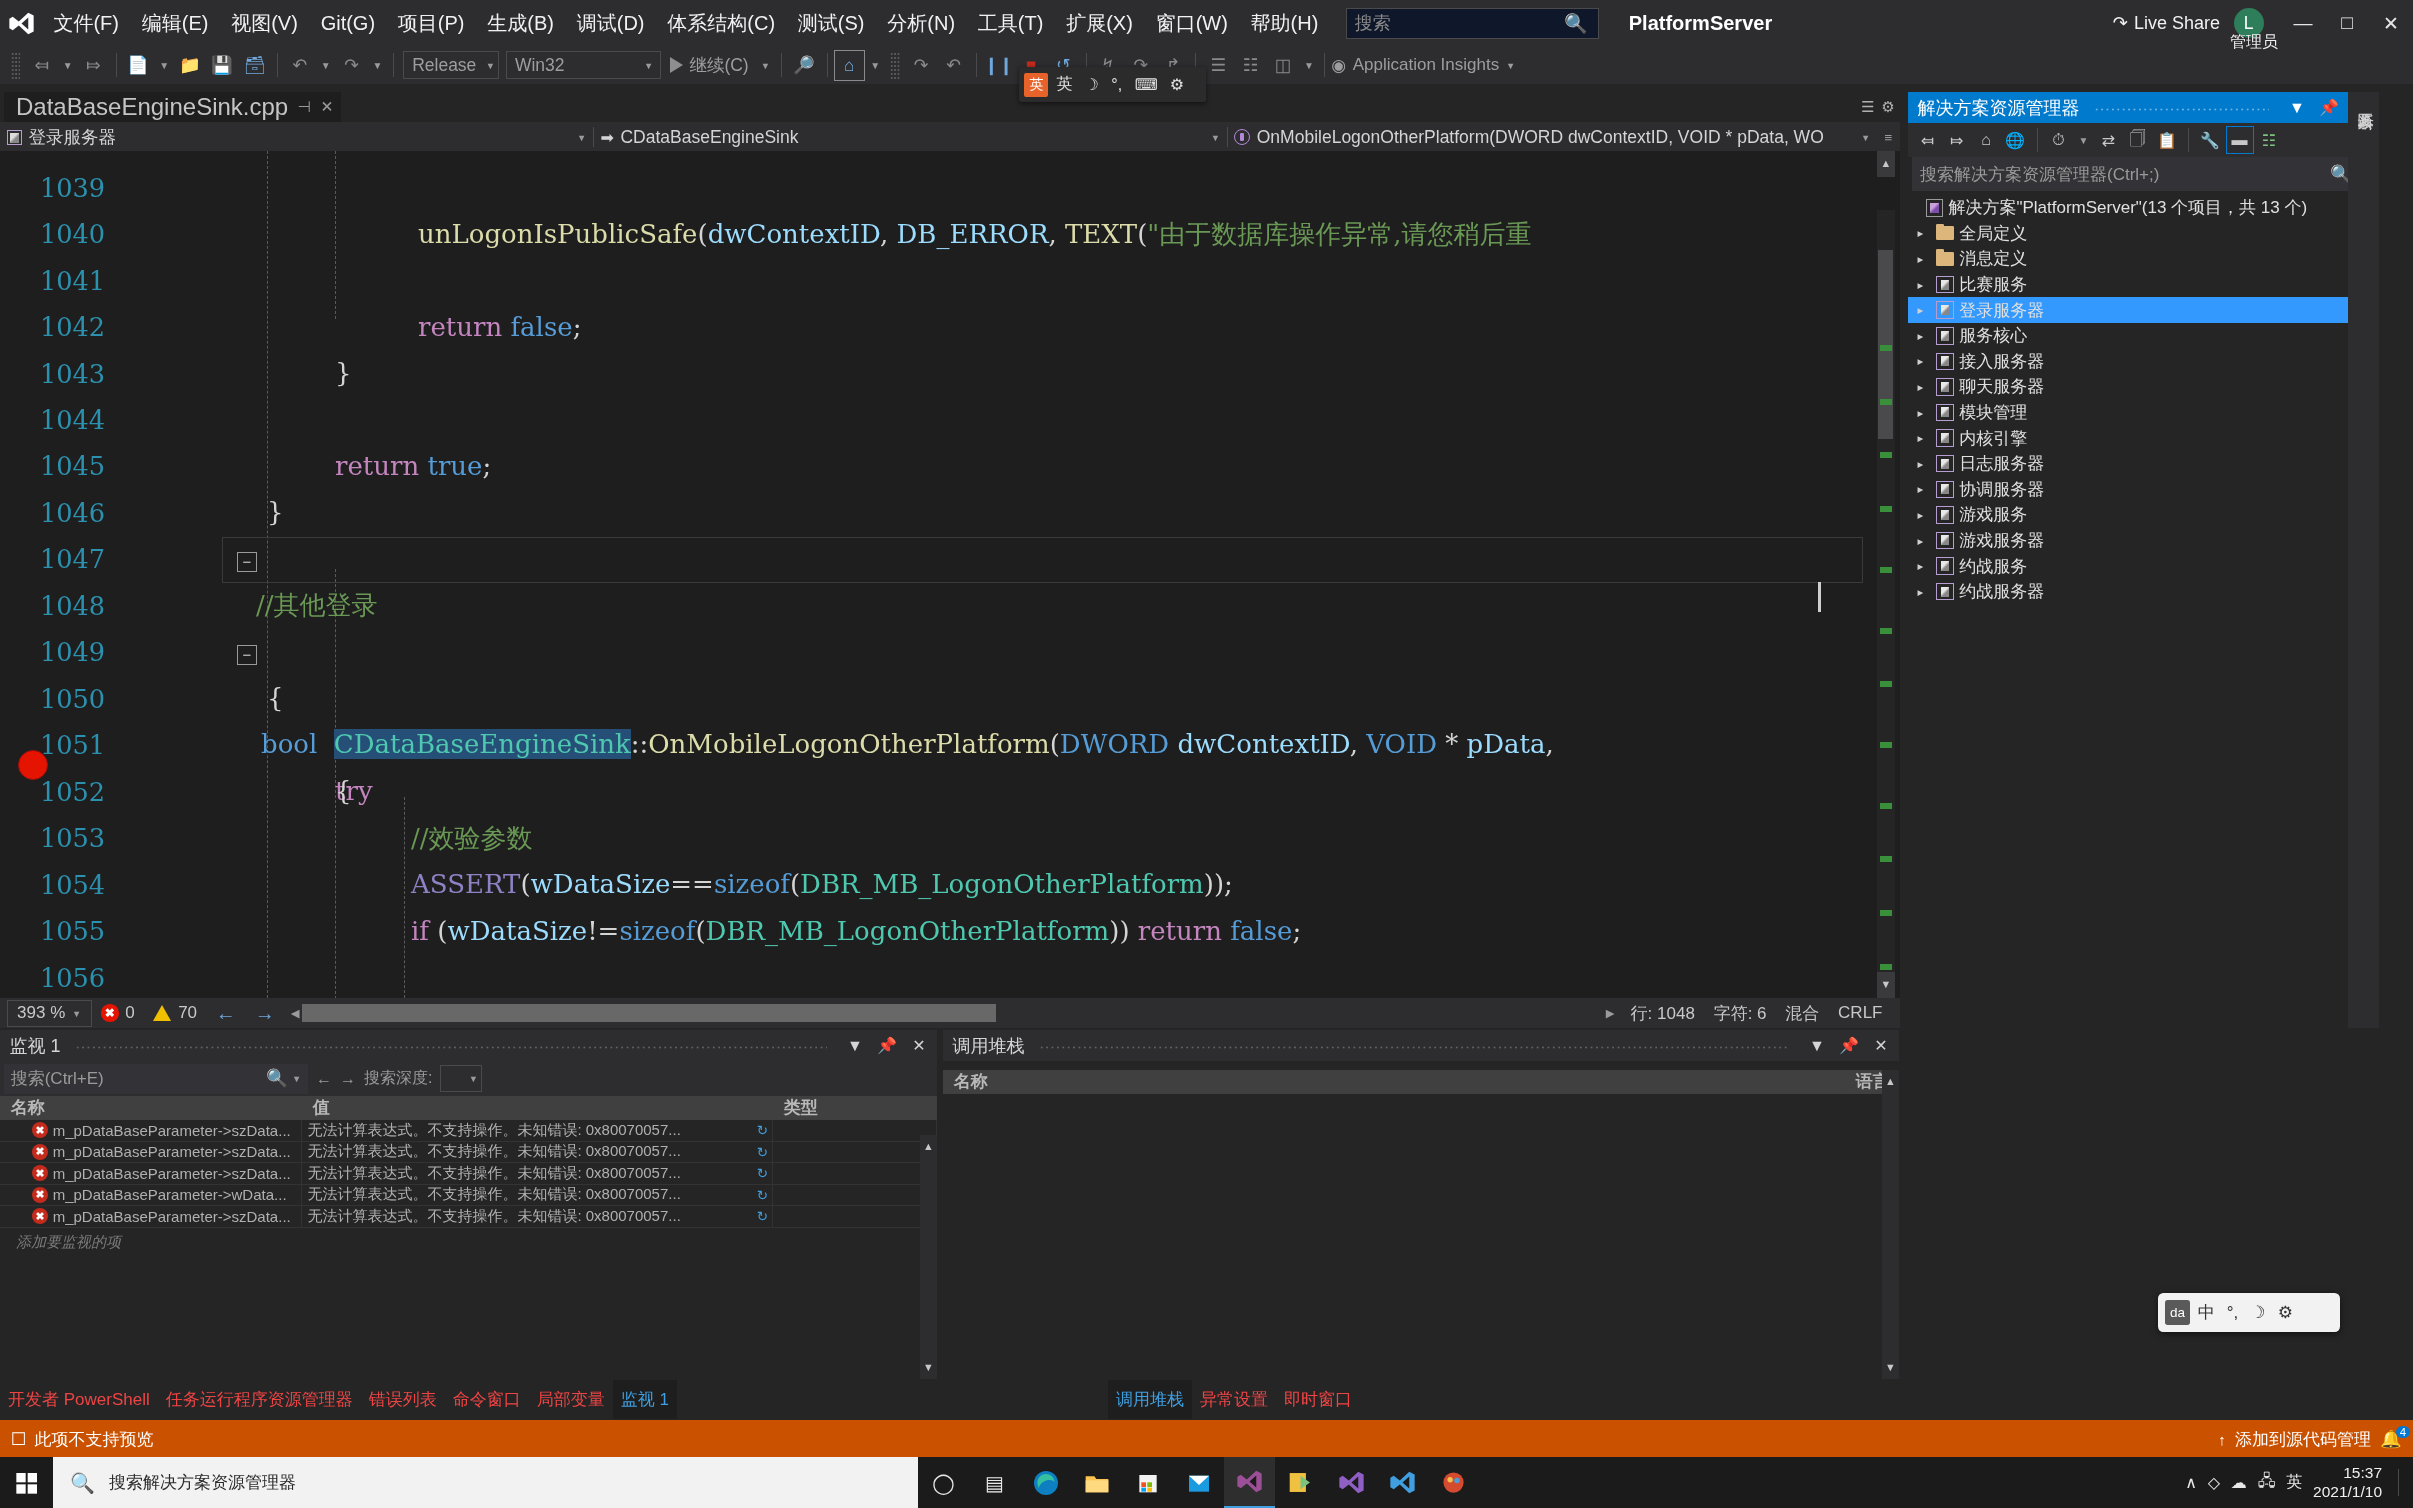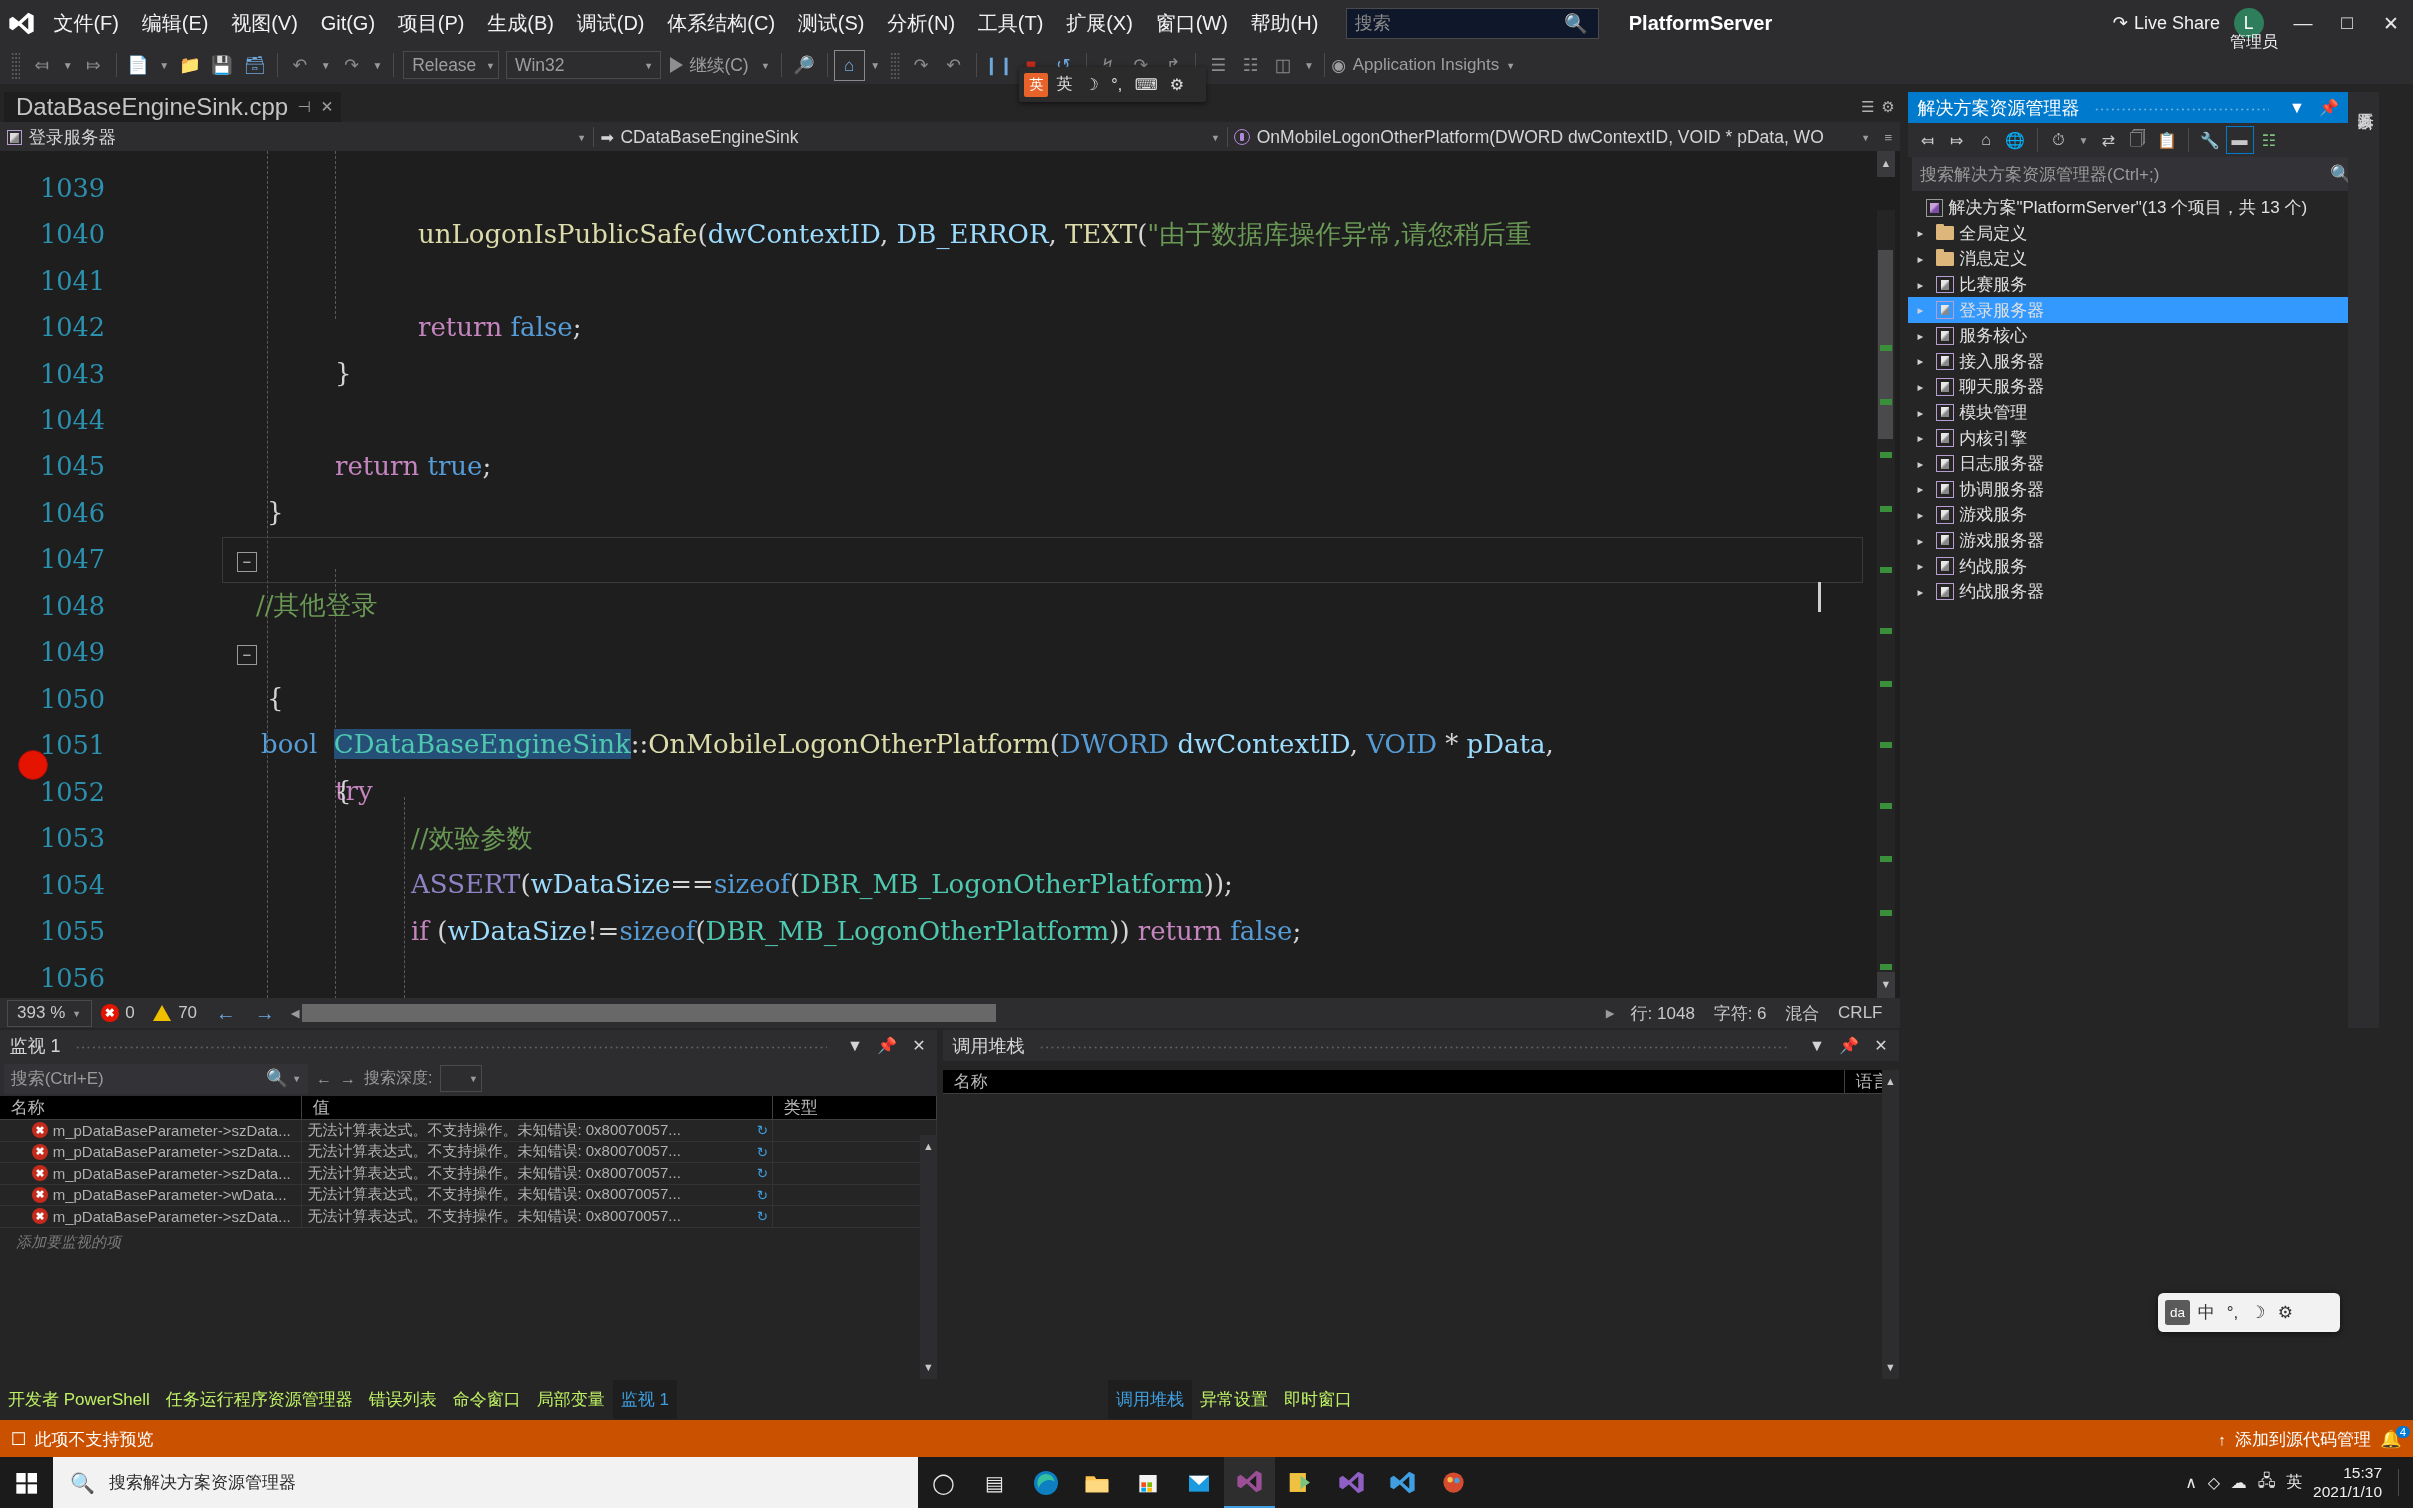--- a/index.html
+++ b/index.html
@@ -223,38 +223,38 @@
     height:35px; background:#2d2d30; display:flex; align-items:center; padding-left:4px; gap:8px;
   }
   .w-search {
     width:304px; height:30px; background:#333337; display:flex; align-items:center;
     padding:0 6.7px; color:#9a9a9a; font-size:17px; position:relative;
   }
   .w-arrow { color:#9a9a9a; font-size:16px; }
   .w-depthlbl { color:#9a9a9a; font-size:16px; }
   .w-depthbox { width:42px; height:27px; border:0.7px solid #4a4a4c; background:#2d2d30;
     display:flex;align-items:center;justify-content:flex-end;padding-right:3.4px;color:#9a9a9a;font-size:9.4px; }
-  .tbl-head { height:24px; display:flex; background:#000000; border-bottom:0.7px solid #3f3f40; }
+  .tbl-head { height:24px; display:flex; background:#404040; border-bottom:0.7px solid #3f3f40;font-weight:bold; }
   .th { color:#b8b8b8; font-size:17px; padding-left:10.8px; display:flex; align-items:center;
     border-right:0.7px solid #3f3f40; }
   .tr { height:21.5px; display:flex; border-bottom:0.7px solid #333336; align-items:center; }
   .td { font-size:15px; color:#b0b0b0; display:flex; align-items:center; gap:4.7px;
     padding-left:5.4px; border-right:0.7px solid #333336; height:21.5px; overflow:hidden; white-space:nowrap; }
   .err-x { width:16px;height:16px;border-radius:50%;background:#c42b1c;color:#fff;font-size:10.8px;
     display:flex;align-items:center;justify-content:center;font-weight:bold;flex:0 0 auto; }
   .refresh-ic { color:#3f9fe0; font-size:13.5px; margin-left:auto; padding-right:4px; }
   .addwatch { font-size:15px; color:#7a7a7a; font-style:italic; padding:5.4px 0 0 16px; }
 
   .callstack { position:absolute; left:943px; top:1030px; width:956px; height:350px; background:#252526; }
 
   .bottom-tabs {
     position:absolute; left:0; top:1380px; width:1900px; height:39px; background:#252526;
     display:flex; align-items:center;
   }
-  .btab { font-size:17px; color:#bef264; padding:0 8px; height:39px; display:flex; align-items:center; white-space:nowrap;}
+  .btab { font-size:17px; color:#ef4444; padding:0 8px; height:39px; display:flex; align-items:center; white-space:nowrap;}
   .btab.active { background:#1e1e1e; color:#3f9fe0; }
 
   
   .statusbar {
     position:absolute; left:0; top:1420px; width:2413px; height:38px; background:#ca5100;
     display:flex; align-items:center; color:#fff; font-size:17px;
   }
   .sb-left { display:flex; align-items:center; gap:8px; padding-left:10.8px; }
   .sb-right { margin-left:auto; display:flex; align-items:center; gap:9.4px; padding-right:10.8px; }
 

